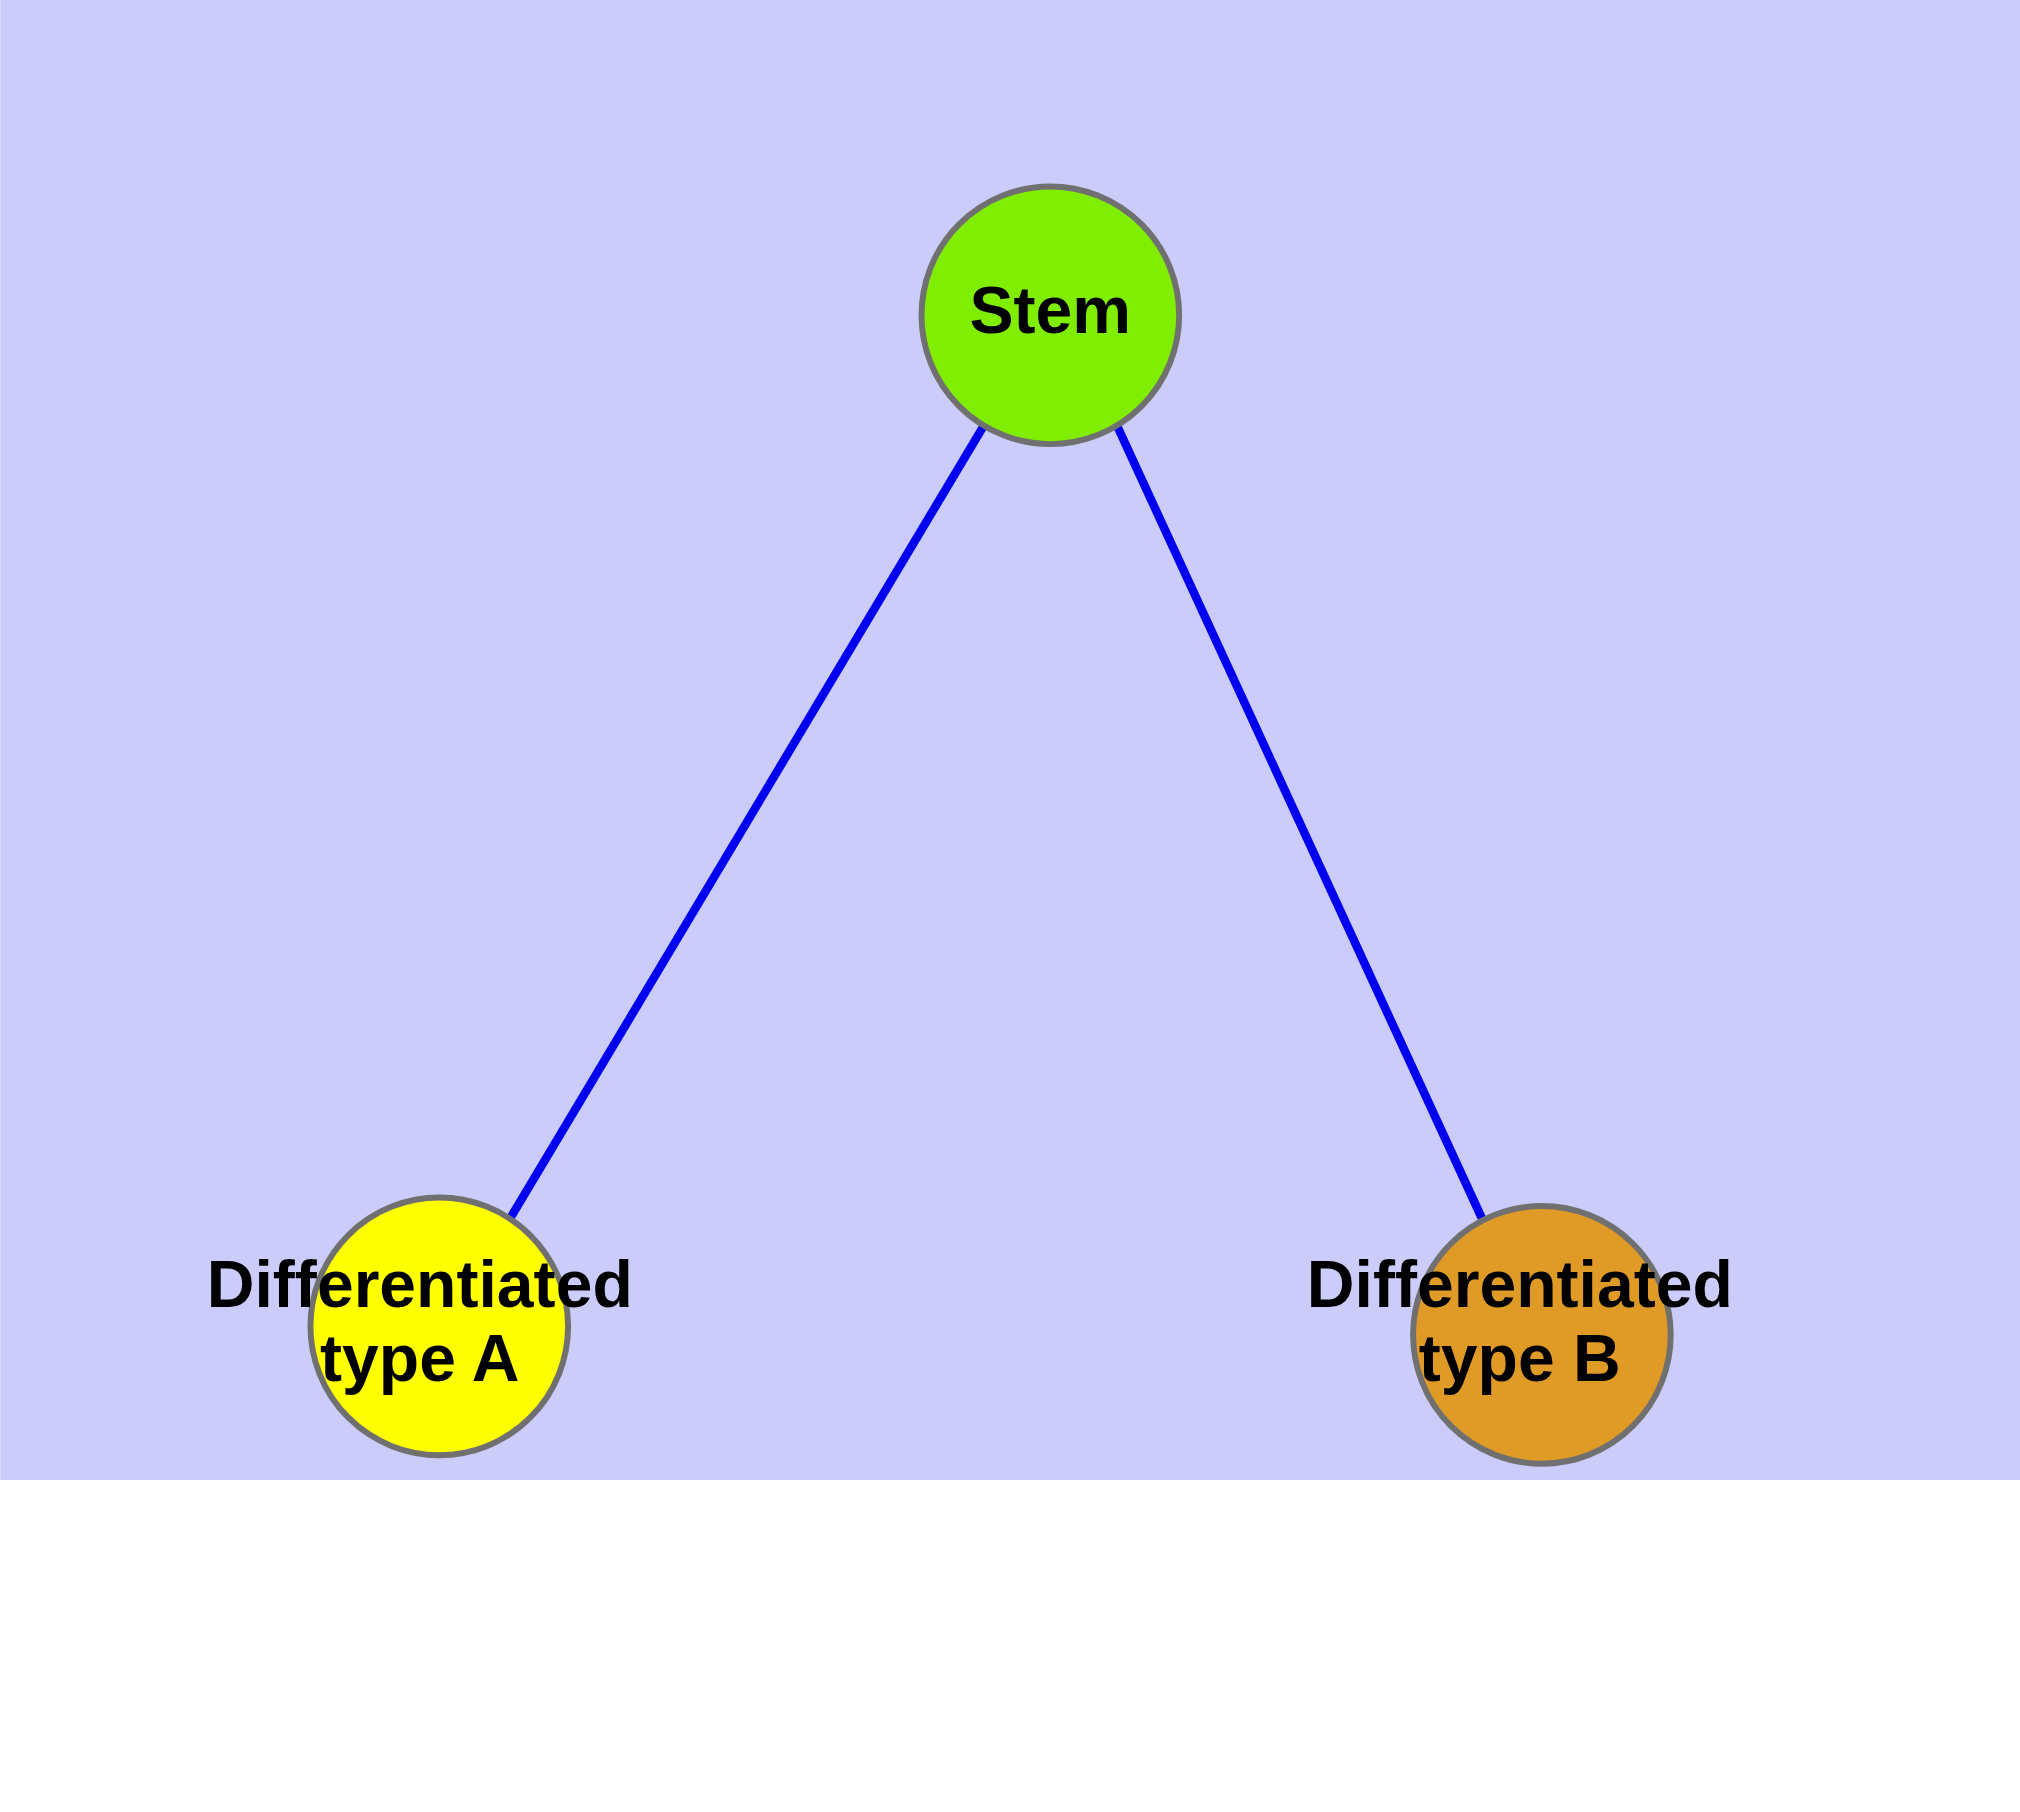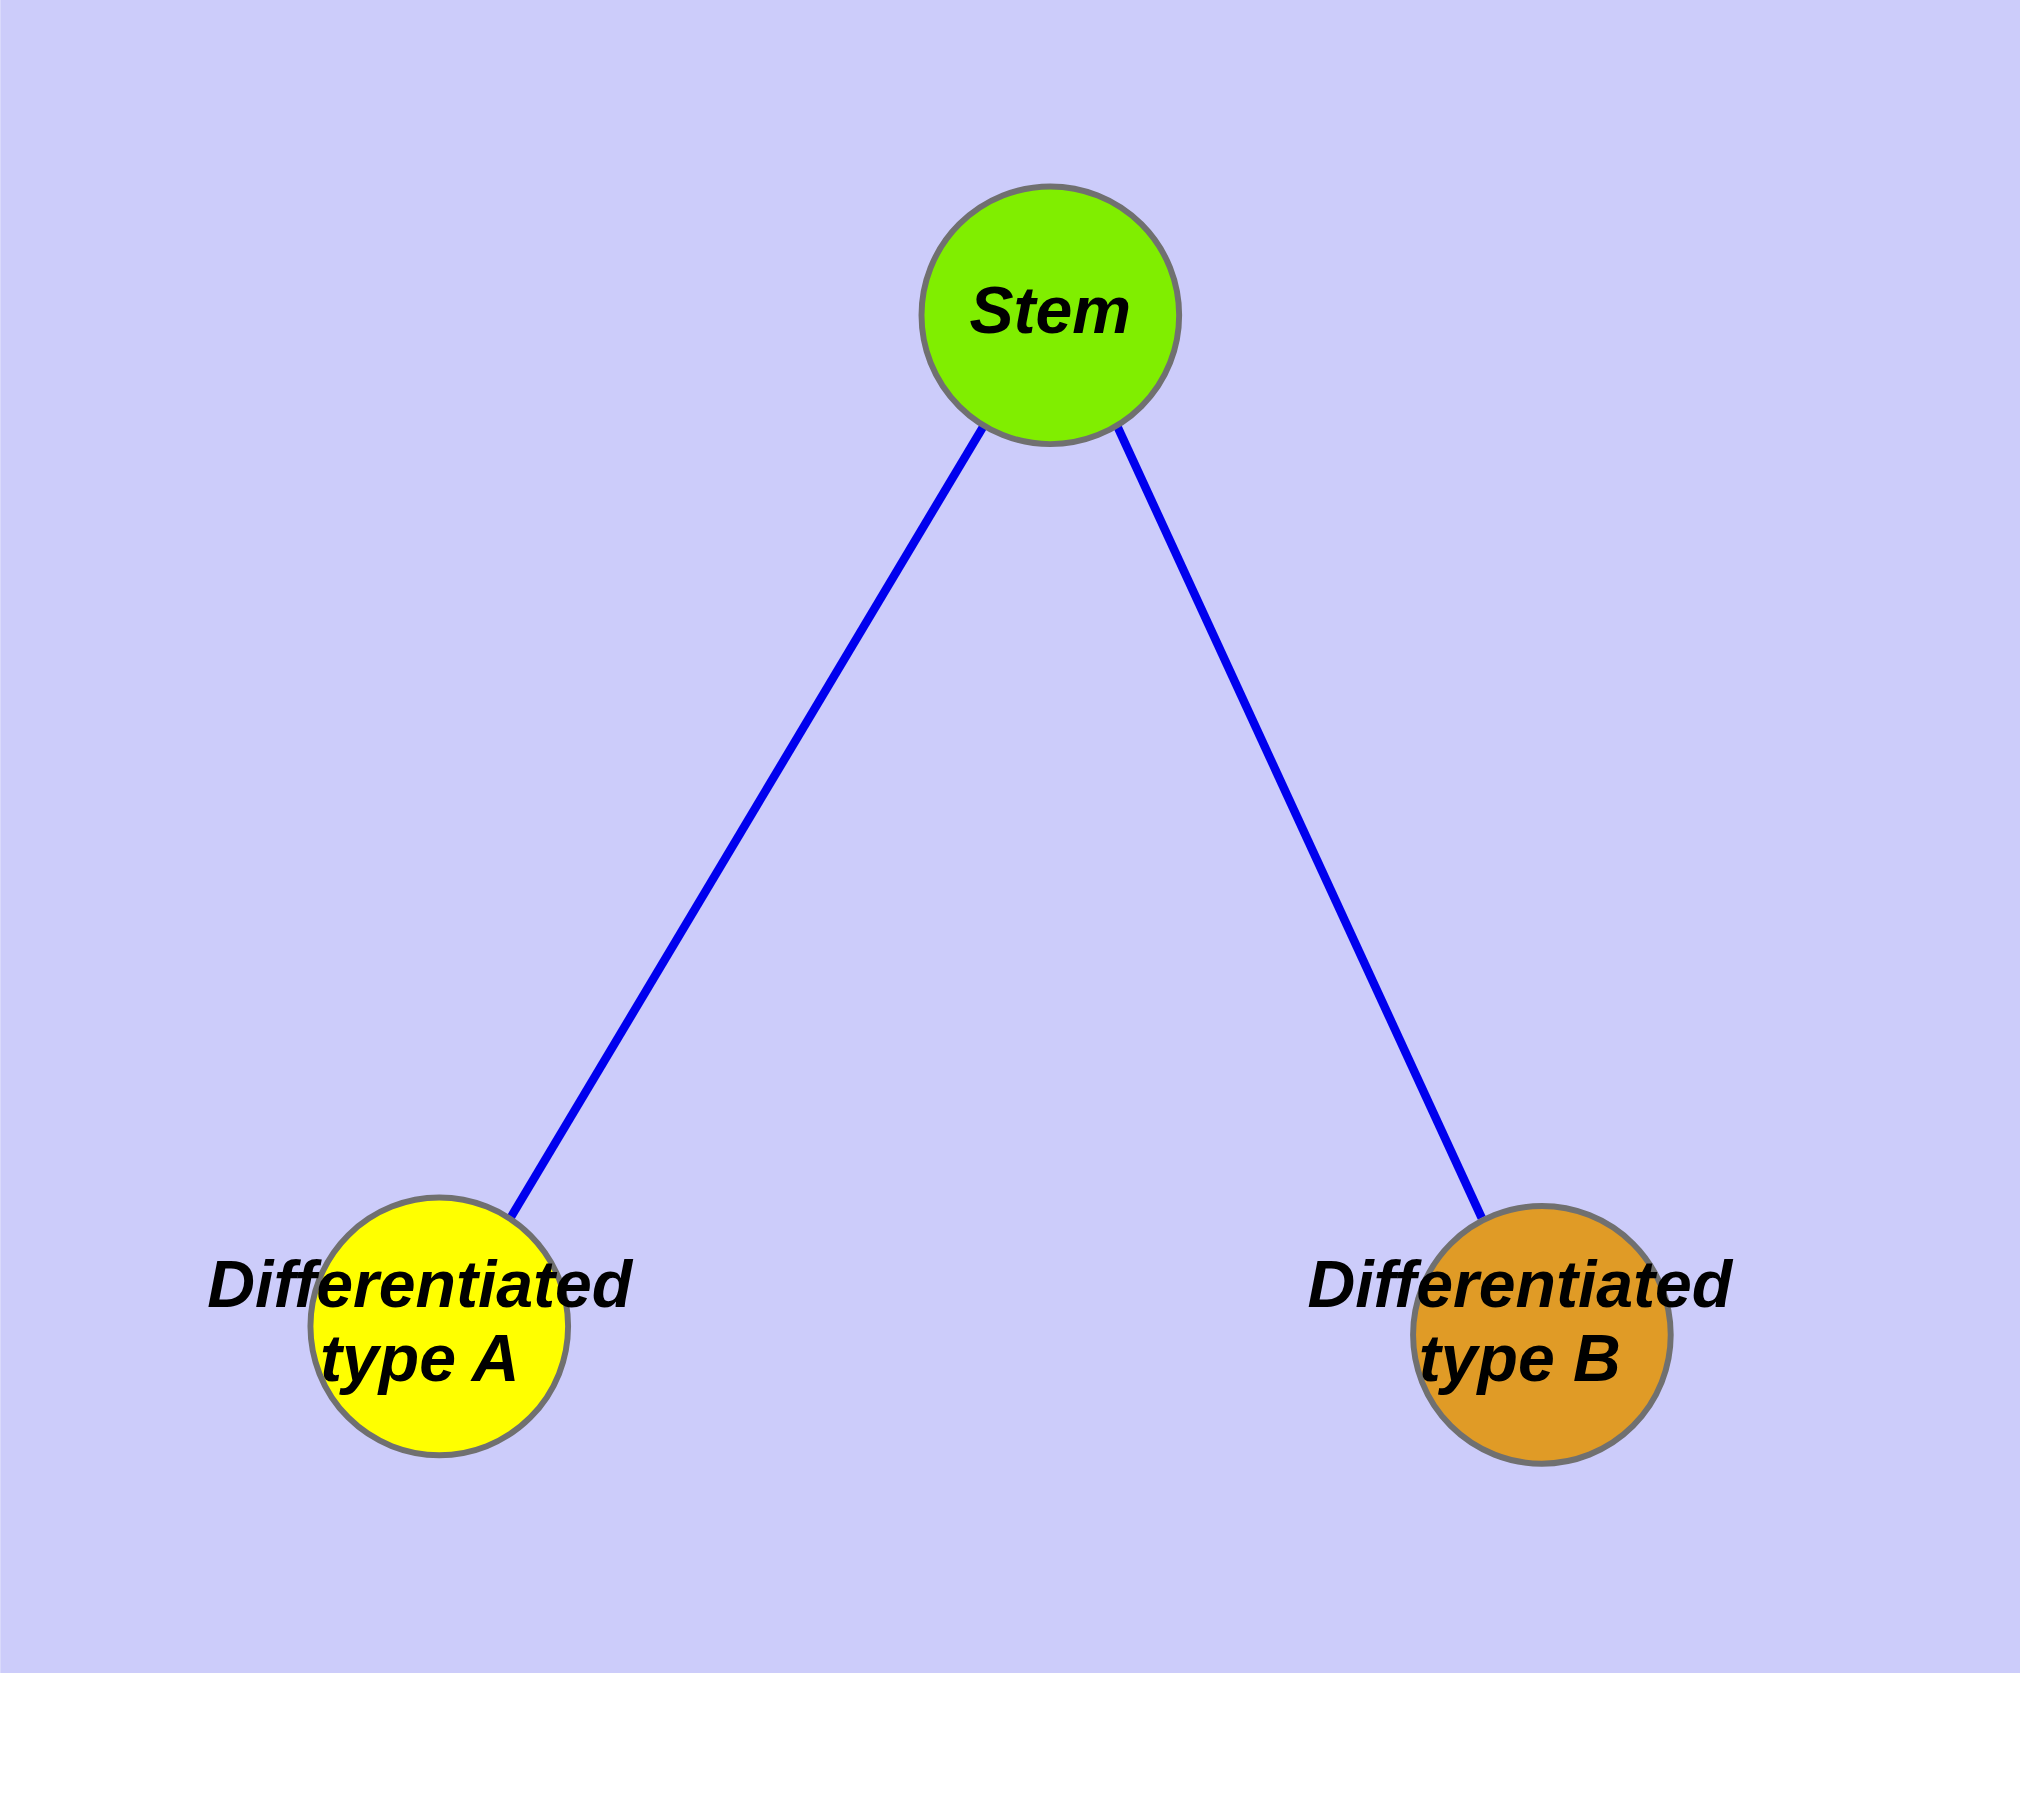--- a/index.html
+++ b/index.html
@@ -25,21 +25,21 @@
   .node-label {
     font-family: "Liberation Sans", sans-serif;
     font-weight: bold;
     fill: #000000;
     dominant-baseline: middle;
   }
 </style>
 </head>
 <body style="background: rgb(255, 255, 255);">
 
-<div id="stage" style="width: 2021px; height: 1673px; font-style: italic;">
+<div id="stage" style="width: 2021px; height: 1480px;">
   <svg id="graph-svg" viewBox="0 0 2384 2138" xmlns="http://www.w3.org/2000/svg" style="width: 2021px; height: 1812px;">
 
     <rect id="bg-rect" x="0" y="0" width="2384" height="2138" fill="#ccccfa"></rect>
 
     <g id="edges-layer">
         <line x1="1160" y1="503" x2="602" y2="1437" stroke="#0000ee" stroke-width="10" stroke-linecap="butt"></line>
         <line x1="1318" y1="503" x2="1748" y2="1437" stroke="#0000ee" stroke-width="10" stroke-linecap="butt"></line>
       </g>
     <g id="nodes-layer">
         <circle cx="1239" cy="372" r="152" fill="#80ee00" stroke="#707070" stroke-width="7"></circle>

